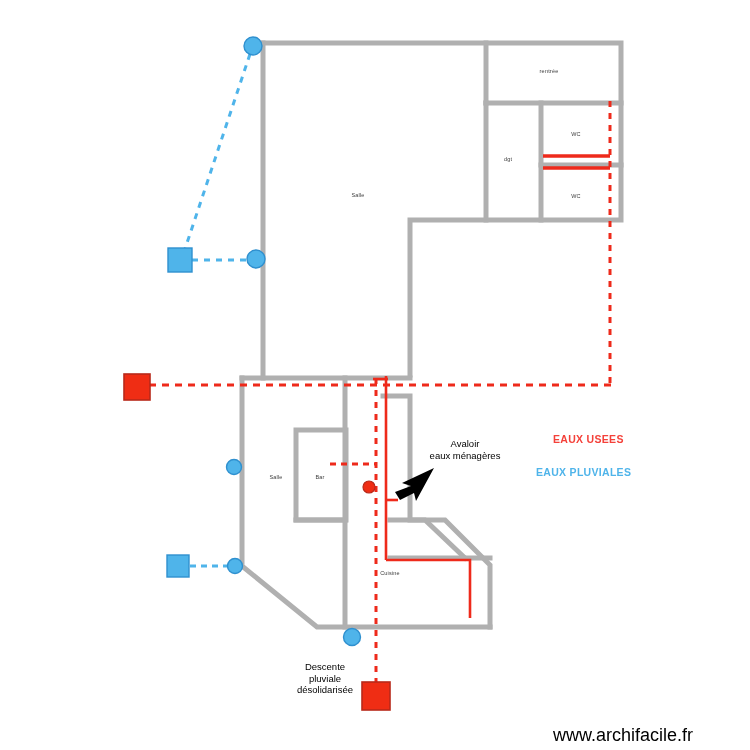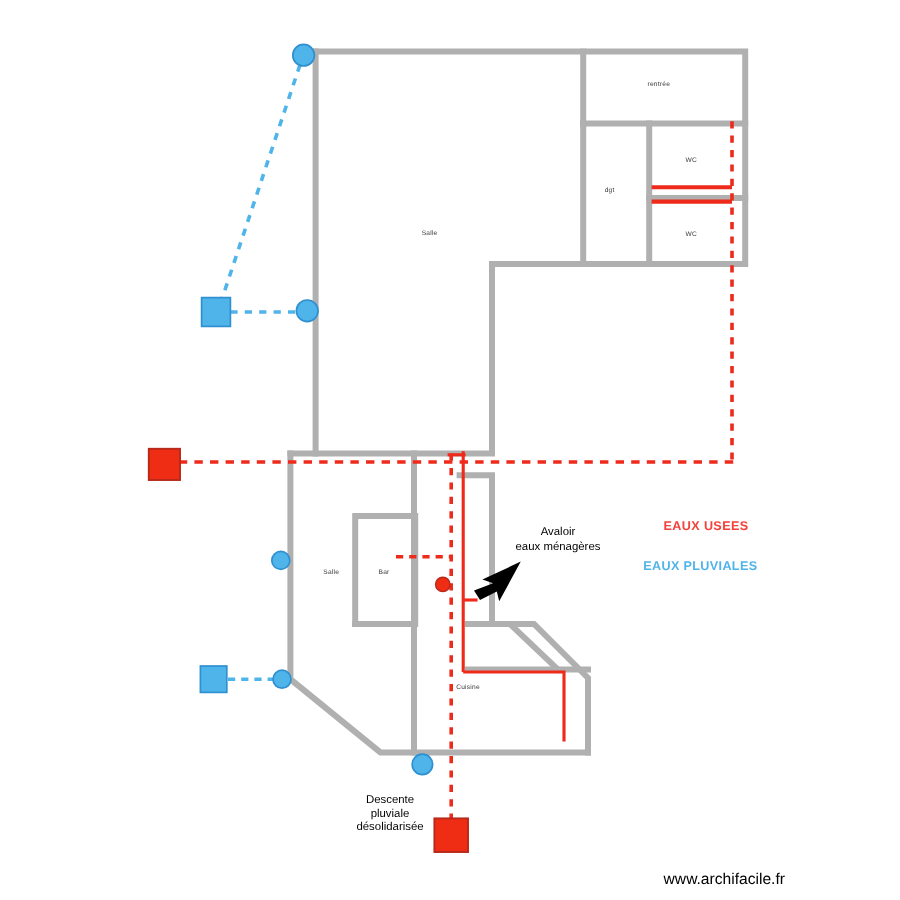--- a/index.html
+++ b/index.html
@@ -53,21 +53,21 @@
     line-height: 11.5px;
     white-space: pre-line;
     transform: translateX(-50%);
   }
   #annot-avaloir { left: 465px; top: 438px; }
   #annot-descente { left: 325px; top: 629px; margin-top: 32px; }
   #site-footer {
     position: absolute;
     left: 553px;
     top: 725px;
-    font-size: 13px;
+    font-size: 18px;
     color: #000000;
   }
 </style>
 </head>
 <body>
 
 <div id="plan-stage">
 
   <svg id="plan-svg" viewBox="0 0 750 750">
 

